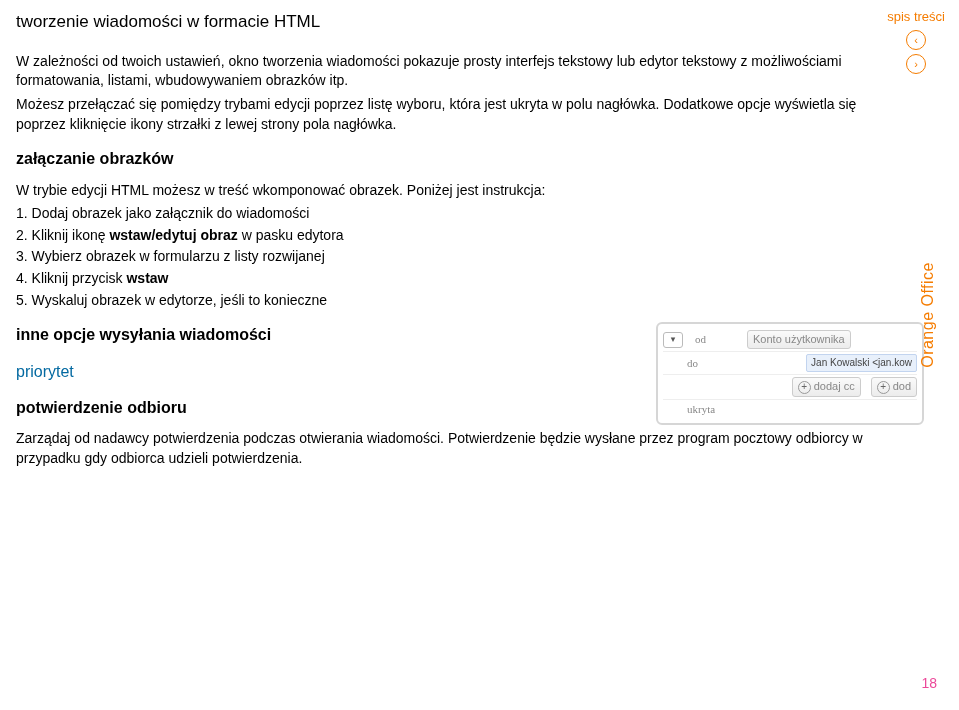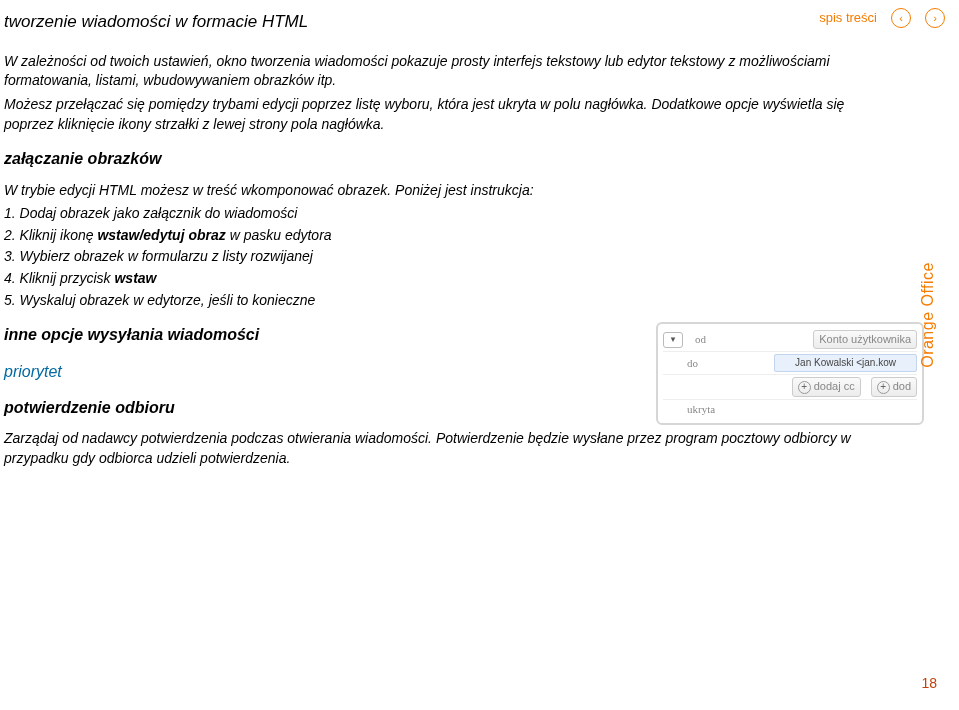--- a/index.html
+++ b/index.html
@@ -12,42 +12,42 @@
     color: #000;
     background: #fff;
     position: relative;
   }
   .top-nav {
     position: absolute;
     top: 8px;
     right: 14px;
     display: flex;
     align-items: center;
-    gap: 14px;
+    gap: 4px;
+    flex-direction: column;
   }
   .top-nav .toc-link {
     color: #f57c00;
     font-size: 13px;
   }
   .circ-btn {
     width: 20px;
     height: 20px;
     border: 1.5px solid #f57c00;
     border-radius: 50%;
     display: inline-flex;
     align-items: center;
     justify-content: center;
     color: #f57c00;
     font-size: 11px;
     line-height: 1;
   }
   .content {
-    padding: 10px 8px 8px 4px;
+    padding: 10px 8px 8px 16px;
     max-width: 900px;
-    font-style: italic;
   }
   h1.title {
     font-size: 17px;
     font-weight: normal;
     margin-bottom: 18px;
   }
   p { margin-bottom: 4px; }
   .section-head {
     font-weight: bold;
     margin-top: 14px;
@@ -65,21 +65,21 @@
     writing-mode: vertical-rl;
     transform: rotate(180deg);
     color: #f57c00;
     font-size: 16px;
     letter-spacing: 0.5px;
   }
   .page-num {
     position: absolute;
     bottom: 16px;
     right: 22px;
-    color: #c2410c;
+    color: #ec4899;
     font-size: 14px;
   }
   .compose-float {
     position: absolute;
     top: 322px;
     left: 656px;
     width: 268px;
     border: 2px solid #d6d6d6;
     border-radius: 6px;
     background: #fff;
@@ -110,21 +110,21 @@
   .plus {
     display: inline-flex; align-items: center; justify-content: center;
     width: 13px; height: 13px; border-radius: 50%;
     border: 1px solid #999; font-size: 10px; line-height: 1; color: #666;
   }
   .do-val {
     display: inline-block;
     background: #e8f0fb;
     border: 1px solid #c2d4ef;
     border-radius: 2px;
-    padding: 1px 20px;
+    padding: 1px 4px;
     color: #444;
     font-size: 10px;
   }
 </style>
 </head>
 <body>
 
 <div class="top-nav">
   <span class="toc-link">spis treści</span>
   <span class="circ-btn">‹</span>
@@ -158,21 +158,21 @@
   <div class="section-head blue">priorytet</div>
 
   <div class="section-head">potwierdzenie odbioru</div>
   <p>Zarządaj od nadawcy potwierdzenia podczas otwierania wiadomości. Potwierdzenie będzie wysłane przez program pocztowy odbiorcy w przypadku gdy odbiorca udzieli potwierdzenia.</p>
 </div>
 
 <div class="compose-float">
   <div class="comp-row">
     <span class="dropdown-chip">▾</span>
     <span class="lbl">od</span>
-    <span class="val" style="text-align:right">
+    <span class="val" style="">
       <span class="btn-chip">Konto użytkownika</span>
     </span>
   </div>
   <div class="comp-row">
     <span class="lbl" style="margin-left:24px">do</span>
     <span class="val" style="text-align:right">
       <span class="do-val">Jan  Kowalski &lt;jan.kow</span>
     </span>
   </div>
   <div class="comp-row" style="justify-content:flex-end; gap:10px;">

